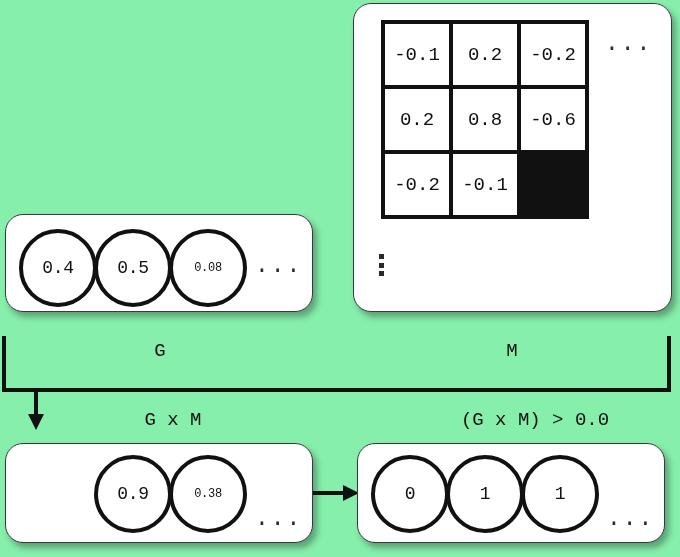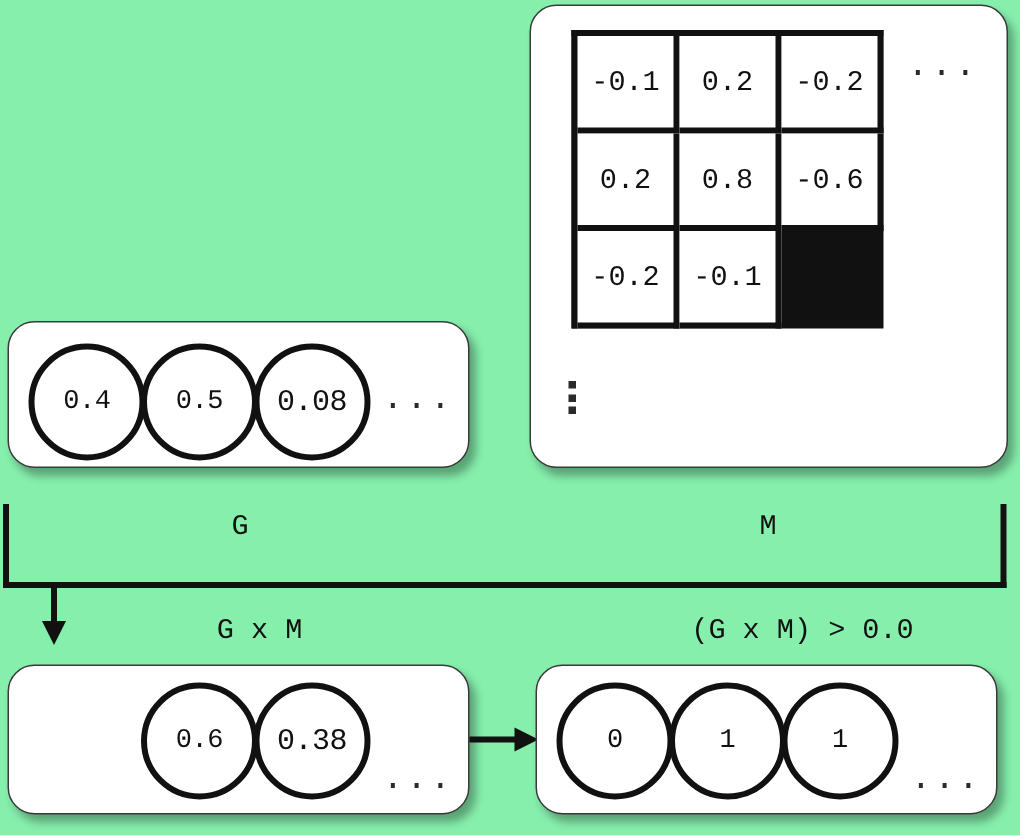--- a/index.html
+++ b/index.html
@@ -36,21 +36,21 @@
     border-radius: 50%;
     background: #ffffff;
     box-sizing: border-box;
     display: flex;
     align-items: center;
     justify-content: center;
     font-size: 18px;
     letter-spacing: -0.3px;
     color: #111111;
   }
-  .circle.small-txt { font-size: 20px; }
+  .circle.small-txt { font-size: 12px; }
 
   
   .hdots {
     position: absolute;
     font-size: 23px;
     letter-spacing: 2px;
     color: #2a2a2a;
     line-height: 1;
   }
   
@@ -197,21 +197,21 @@
   <div class="label" style="left:482px; top:340px; width:60px;">M</div>
 
   <div id="down-arrow-stem"></div>
   <div id="down-arrow-head"></div>
 
   <div class="label" style="left:128px; top:409px; width:90px;text-align:center;">G x M</div>
 
   <div class="box" id="gm-box" style="left:5px; top:443px; width:308px; height:100px;">
   </div>
 
-  <div class="circle" style="left:94px; top:455px;">0.6</div>
+  <div class="circle" style="left:94px; top:455px;">0.9</div>
   <div class="circle small-txt" style="left:169px; top:455px;">0.38</div>
   <div class="hdots" style="left:255px; top:508px;">...</div>
 
   <div id="right-arrow-stem"></div>
   <div id="right-arrow-head"></div>
 
   <div class="label" style="left:460px; top:409px; width:150px;">(G x M) &gt; 0.0</div>
 
   <div class="box" id="thr-box" style="left:357px; top:443px; width:308px; height:100px;">
   </div>

